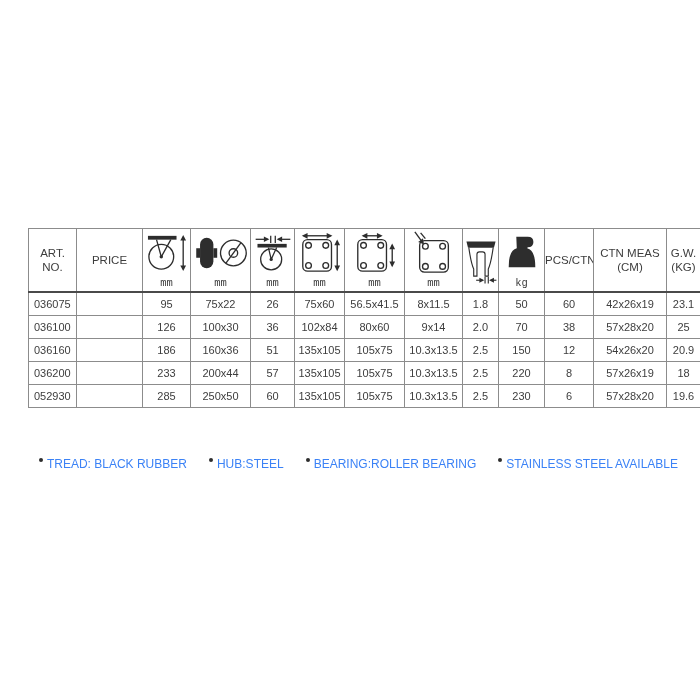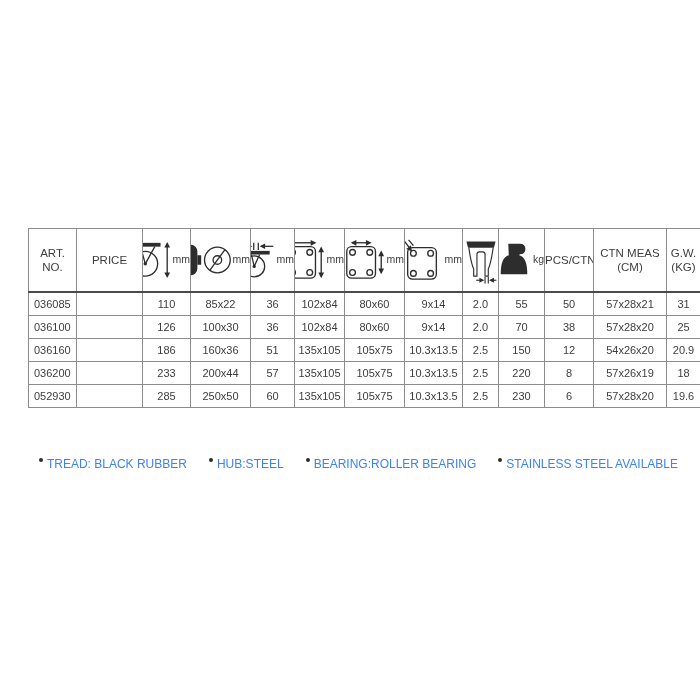--- a/index.html
+++ b/index.html
@@ -11,21 +11,21 @@
   .table-wrap{position:absolute;left:14px;top:228px;width:672px;}
   table.spec{border-collapse:collapse;table-layout:fixed;width:672px;margin-left:14px;}
   .spec th,.spec td{
     border:1px solid #8c8c8c;padding:0;text-align:center;vertical-align:middle;
     font-weight:normal;color:#3d3d3d;overflow:hidden;
   }
   .spec thead th{height:62px;font-size:11.5px;line-height:1.25;border-bottom:2px solid #4a4a4a;}
   .hdr-multiline{white-space:pre-line;}
   .spec tbody td{height:22px;font-size:11px;}
   .cell-artno{text-align:left !important;padding-left:5px !important;}
-  .icon-head{display:flex;flex-direction:row;align-items:center;justify-content:flex-end;height:62px;}
+  .icon-head{display:flex;flex-direction:column;align-items:center;justify-content:flex-end;height:62px;font-family:Liberation Mono, monospace;}
   .icon-area{flex:1;display:flex;align-items:center;justify-content:center;width:100%;}
   .unit{font-size:10.5px;line-height:13px;height:14px;color:#3d3d3d;}
   svg{display:block;}
   .stk{stroke:#2d2d2d;fill:none;stroke-width:1.4;}
   .fil{fill:#2d2d2d;stroke:none;}
   .footnotes{
     position:absolute;left:14px;top:457px;width:664px;
     display:flex;justify-content:flex-end;gap:22px;
     font-size:12px;color:#3b82f6;white-space:nowrap;padding-right:6px;
   }
@@ -202,33 +202,33 @@
 
       <th><span>PCS/CTN</span></th>
       <th><span class="hdr-multiline">CTN MEAS
 (CM)</span></th>
       <th><span class="hdr-multiline">G.W.
 (KG)</span></th>
     </tr>
   </thead>
   <tbody>
     <tr>
-      <td class="cell-artno">036085</td>
-      <td></td>
-      <td>110</td>
-      <td>85x22</td>
-      <td>36</td>
-      <td>102x84</td>
-      <td>80x60</td>
-      <td>9x14</td>
-      <td>2.0</td>
-      <td>55</td>
+      <td class="cell-artno">036075</td>
+      <td></td>
+      <td>95</td>
+      <td>75x22</td>
+      <td>26</td>
+      <td>75x60</td>
+      <td>56.5x41.5</td>
+      <td>8x11.5</td>
+      <td>1.8</td>
       <td>50</td>
-      <td>57x28x21</td>
-      <td>31</td>
+      <td>60</td>
+      <td>42x26x19</td>
+      <td>23.1</td>
     </tr>
     <tr>
       <td class="cell-artno">036100</td>
       <td></td>
       <td>126</td>
       <td>100x30</td>
       <td>36</td>
       <td>102x84</td>
       <td>80x60</td>
       <td>9x14</td>

